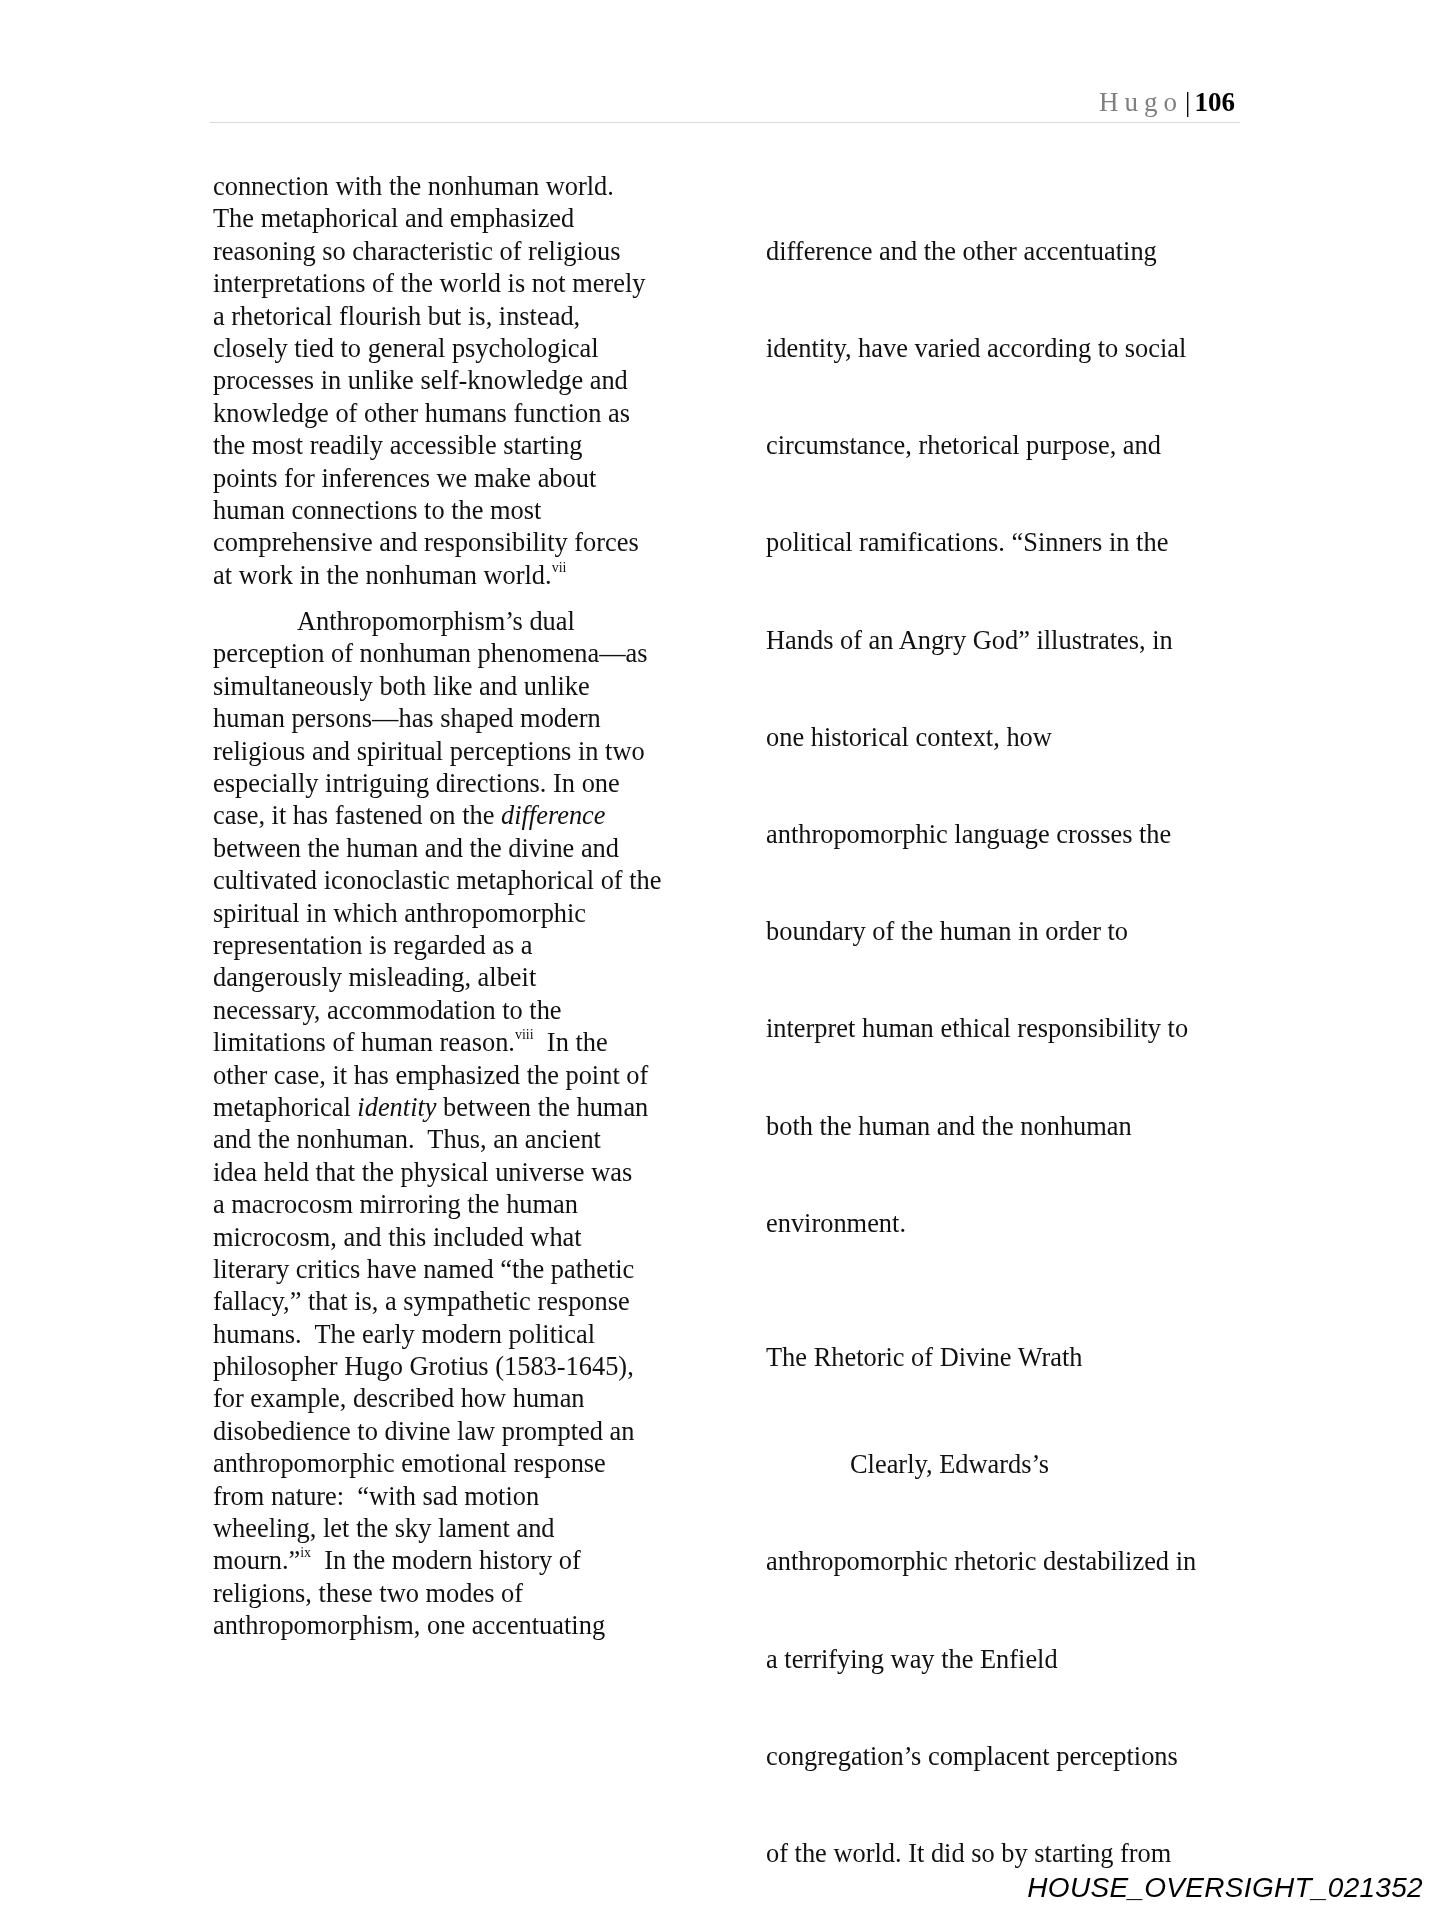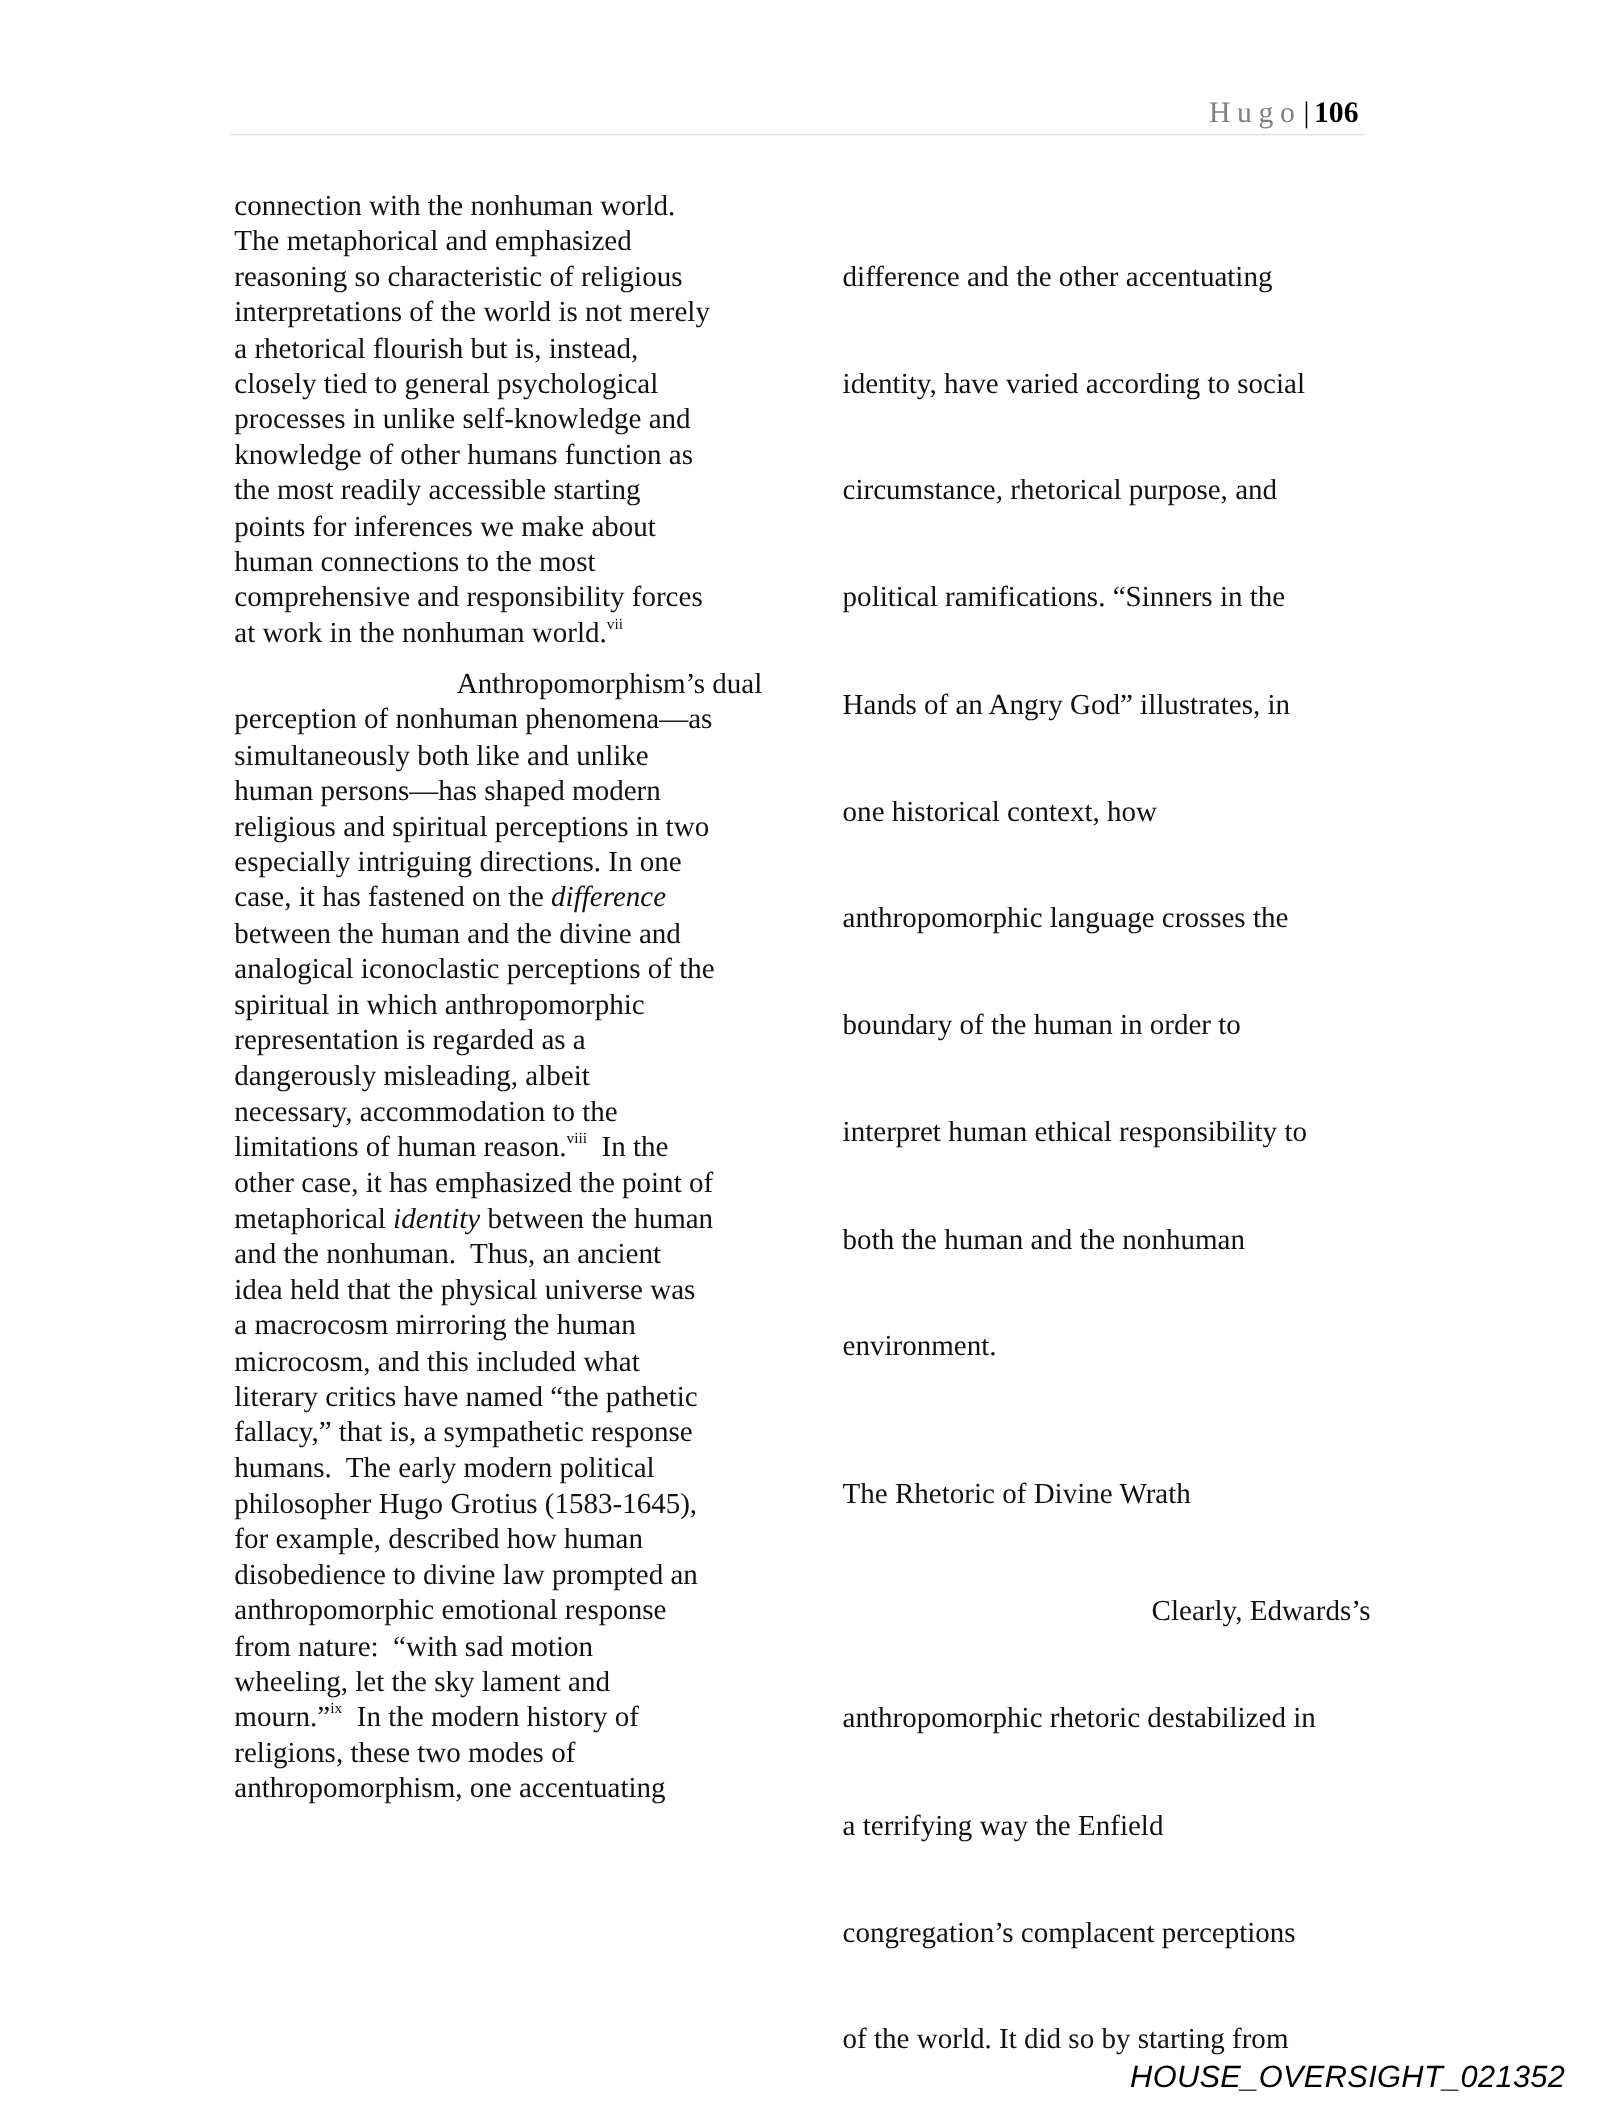--- a/index.html
+++ b/index.html
@@ -18,21 +18,21 @@
   .sep { color: #000; margin: 0 4px 0 2px; }
   .page-num { color: #000000; font-weight: bold; }
   .col {
     position: absolute; top: 170px;
     font-family: "Liberation Serif", serif; font-size: 26.4px; line-height: 32.4px;
     color: #111;
   }
   .col-left { left: 213px; width: 480px; }
   .col-right { left: 766px; width: 480px; }
   .ln { display: block; white-space: nowrap; height: 32.4px; }
-  .indent { padding-left: 84px; text-align: right; }
+  .indent { padding-left: 84px; }
   .gap-small { height: 10px; display: block; }
   .gap-med { height: 14px; display: block; }
   sup { font-size: 14px; line-height: 0; vertical-align: 12px; }
   em { font-style: italic; }
   .heading { font-weight: normal; margin-top: 27px; }
   .footer-id {
     position: absolute; right: 30px; top: 1872px;
     font-family: "Liberation Sans", sans-serif; font-size: 28px; color: #000;
     letter-spacing: 0.3px;
     font-style: italic;
@@ -68,21 +68,21 @@
     <span class="gap-med"></span>
     <div>
       <span class="ln indent">Anthropomorphism’s dual</span>
       <span class="ln">perception of nonhuman phenomena—as</span>
       <span class="ln">simultaneously both like and unlike</span>
       <span class="ln">human persons—has shaped modern</span>
       <span class="ln">religious and spiritual perceptions in two</span>
       <span class="ln">especially intriguing directions.  In one</span>
       <span class="ln"><span>case, it has fastened on the </span><em>difference</em></span>
       <span class="ln">between the human and the divine and</span>
-      <span class="ln">analogical iconoclastic perceptions of the</span>
+      <span class="ln">cultivated iconoclastic metaphorical of the</span>
       <span class="ln">spiritual in which anthropomorphic</span>
       <span class="ln">representation is regarded as a</span>
       <span class="ln">dangerously misleading, albeit</span>
       <span class="ln">necessary, accommodation to the</span>
       <span class="ln" style="white-space:pre"><span>limitations of human reason.</span><sup>viii</sup><span>  In the</span></span>
       <span class="ln">other case, it has emphasized the point of</span>
       <span class="ln" style="white-space:pre"><span>metaphorical </span><em>identity</em><span> between the human</span></span>
       <span class="ln" style="white-space:pre">and the nonhuman.  Thus, an ancient</span>
       <span class="ln">idea held that the physical universe was</span>
       <span class="ln">a macrocosm mirroring the human</span>

